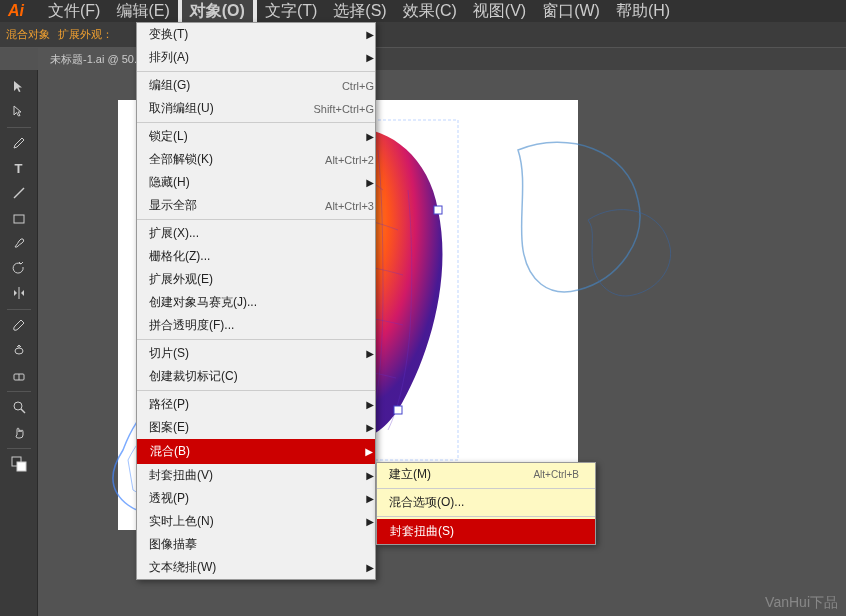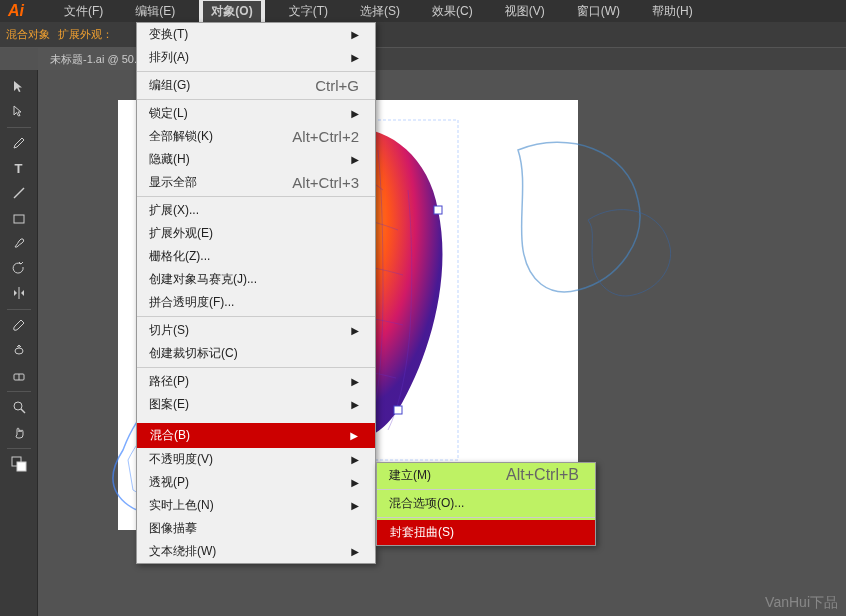--- a/index.html
+++ b/index.html
@@ -16,35 +16,34 @@
     
     #menu-bar {
       position: absolute;
       top: 0; left: 0; right: 0;
       height: 22px;
       background: #323232;
       display: flex;
       align-items: center;
       padding: 0 4px;
       z-index: 100;
-      gap: 16px;
     }
     .ai-logo {
       color: #FF6600;
       font-size: 16px;
       font-weight: bold;
       font-style: italic;
       margin-right: 12px;
       padding: 0 4px;
     }
     .menu-item {
       color: #ccc;
       padding: 2px 8px;
       cursor: pointer;
-      font-size: 12px;
+      font-size: 16px;
       white-space: nowrap;
     }
     .menu-item:hover, .menu-item.active {
       background: #555;
     }
     .menu-item.active {
       background: #444;
       border: 1px solid #cc2222;
     }
 
@@ -137,52 +136,52 @@
       position: absolute;
       top: 22px;
       left: 136px;
       width: 240px;
       background: #f0f0f0;
       border: 1px solid #999;
       box-shadow: 2px 2px 6px rgba(0,0,0,0.4);
       z-index: 200;
     }
     .dd-item {
-      padding: 3px 16px 3px 12px;
+      padding: 3px 1px 3px 12px;
       color: #222;
       cursor: pointer;
       display: flex;
       justify-content: space-between;
       align-items: center;
       font-size: 12px;
       white-space: nowrap;
     }
-    .dd-item.highlighted { background: #cc0000; color: #fff; margin-top: 7px; }
+    .dd-item.highlighted { background: #cc0000; color: #fff; }
     .dd-separator {
       height: 1px;
       background: #ccc;
       margin: 2px 0;
     }
     .dd-item .shortcut {
       color: #666;
-      font-size: 15px;
+      font-size: 11px;
       margin-left: 20px;
     }
     .dd-arrow {
       margin-left: auto;
       font-size: 10px;
     }
 
     
     #submenu-blend {
       position: absolute;
       top: 22px;
       left: 376px;
       width: 220px;
-      background: #bef264;
+      background: #fef9c3;
       border: 1px solid #999;
       box-shadow: 2px 2px 6px rgba(0,0,0,0.4);
       z-index: 201;
     }
     .sub-item {
       padding: 3px 16px 3px 12px;
       color: #222;
       cursor: pointer;
       display: flex;
       justify-content: space-between;
@@ -190,21 +189,21 @@
       font-size: 12px;
       white-space: nowrap;
     }
     .sub-item.highlighted {
       background: #cc0000;
       color: #fff;
       border: 1px solid #cc0000;
     }
     .sub-item .shortcut {
       color: #666;
-      font-size: 16px;
+      font-size: 10px;
     }
     .sub-separator {
       height: 1px;
       background: #ccc;
       margin: 2px 0;
     }
 
     
     #watermark {
       position: absolute;
@@ -391,20 +390,24 @@
     <span>排列(A)</span>
     <span class="dd-arrow">▶</span>
   </div>
   <div class="dd-separator"></div>
 
   <div class="dd-item">
     <span>编组(G)</span>
     <span class="shortcut">Ctrl+G</span>
   </div>
 
+  <div class="dd-item">
+    <span>取消编组(U)</span>
+    <span class="shortcut">Shift+Ctrl+G</span>
+  </div>
   <div class="dd-separator"></div>
 
   <div class="dd-item">
     <span>锁定(L)</span>
     <span class="dd-arrow">▶</span>
   </div>
 
   <div class="dd-item">
     <span>全部解锁(K)</span>
     <span class="shortcut">Alt+Ctrl+2</span>
@@ -419,25 +422,25 @@
     <span>显示全部</span>
     <span class="shortcut">Alt+Ctrl+3</span>
   </div>
   <div class="dd-separator"></div>
 
   <div class="dd-item">
     <span>扩展(X)...</span>
   </div>
 
   <div class="dd-item">
+    <span>栅格化(Z)...</span>
+  </div>
+
+  <div class="dd-item">
     <span>扩展外观(E)</span>
-  </div>
-
-  <div class="dd-item">
-    <span>栅格化(Z)...</span>
   </div>
 
 
   <div class="dd-item">
     <span>创建对象马赛克(J)...</span>
   </div>
 
   <div class="dd-item">
     <span>拼合透明度(F)...</span>
   </div>
@@ -462,21 +465,21 @@
     <span>图案(E)</span>
     <span class="dd-arrow">▶</span>
   </div>
 
   <div class="dd-item highlighted" style="border:1px solid #cc0000;">
     <span>混合(B)</span>
     <span class="dd-arrow">▶</span>
   </div>
 
   <div class="dd-item">
-    <span>不透明度(V)</span>
+    <span>封套扭曲(V)</span>
     <span class="dd-arrow">▶</span>
   </div>
 
   <div class="dd-item">
     <span>透视(P)</span>
     <span class="dd-arrow">▶</span>
   </div>
 
   <div class="dd-item">
     <span>实时上色(N)</span>

